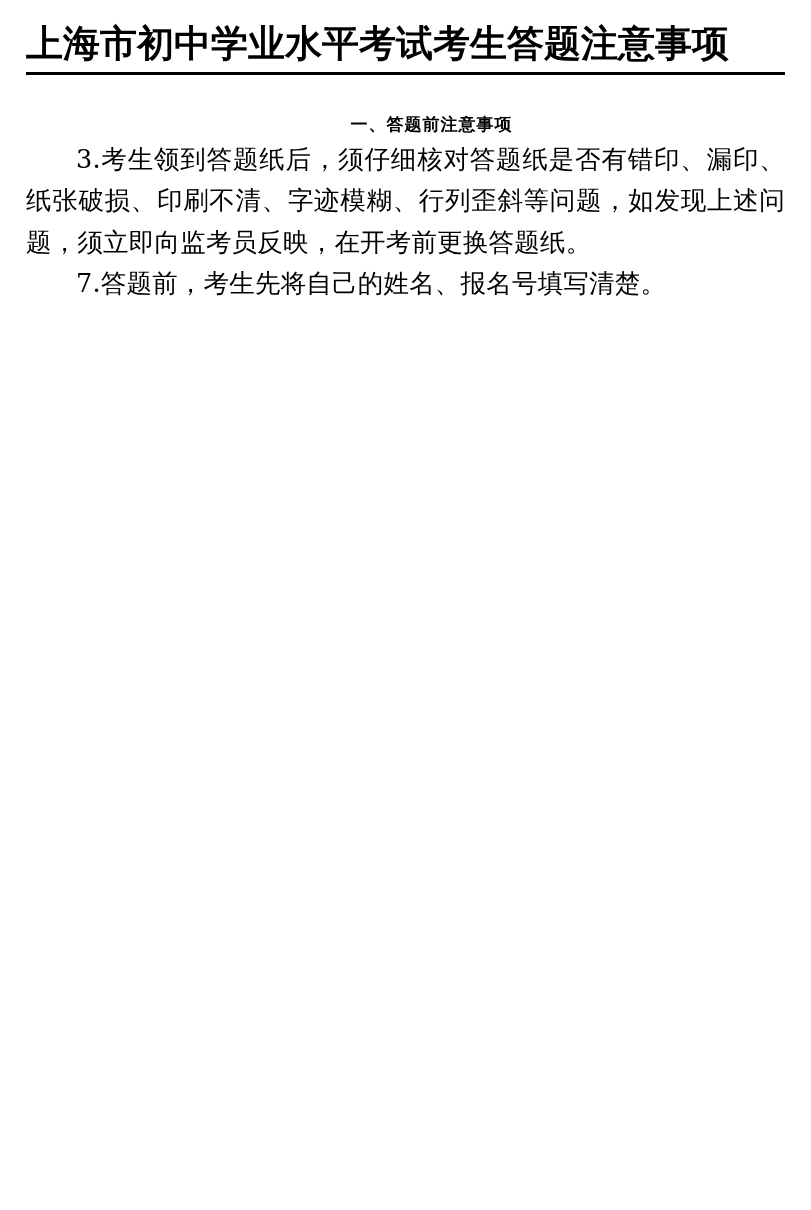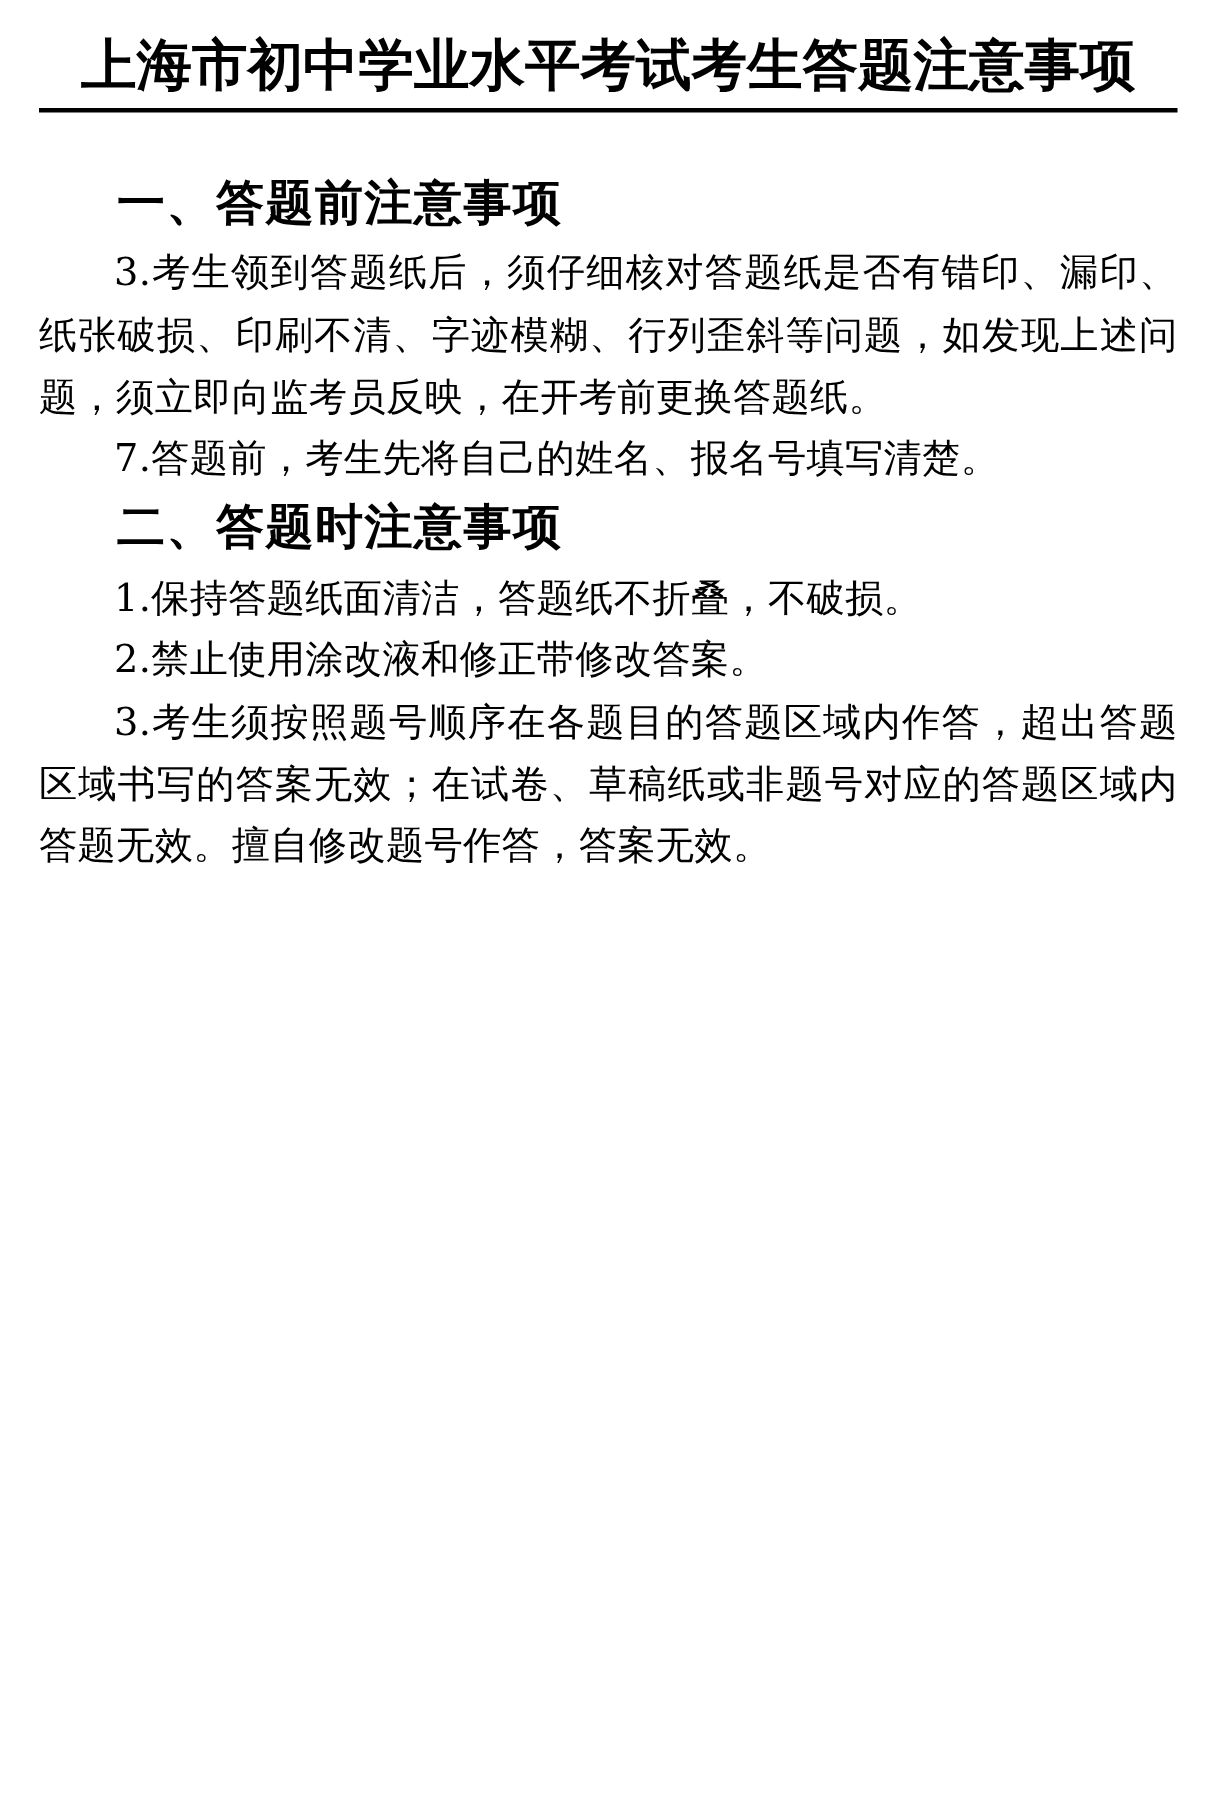--- a/index.html
+++ b/index.html
@@ -20,39 +20,40 @@
     box-sizing: border-box;
     padding: 18px 26px 0 26px;
     position: relative;
   }
   .doc-title {
     font-family: "DejaVu Serif", "Liberation Serif", serif;
     font-weight: bold;
     font-size: 37px;
     line-height: 1.18;
     letter-spacing: 0px;
-    text-align: center;
+    text-align: left;
     white-space: nowrap;
     margin: 0;
     padding: 4px 0 6px 0;
   }
   .title-rule {
     height: 3px;
     background: #000;
     width: 100%;
     margin: 0 0 36px 0;
   }
   .section-heading {
     font-family: "DejaVu Sans", "Liberation Sans", sans-serif;
     font-weight: bold;
-    font-size: 32px;
+    font-size: 17px;
     line-height: 1.55;
     margin: 0 0 2px 0;
     text-indent: 52px;
     letter-spacing: 1px;
+    text-align: center;
   }
   .para {
     font-size: 25.5px;
     line-height: 1.62;
     margin: 0;
     text-indent: 50px;
     text-align: justify;
     text-justify: inter-ideograph;
     letter-spacing: 0.2px;
   }
@@ -64,20 +65,14 @@
 
   <h1 class="doc-title">上海市初中学业水平考试考生答题注意事项</h1>
   <div class="title-rule"></div>
 
   <div class="section">
     <div class="section-heading">一、答题前注意事项</div>
     <p class="para">3.考生领到答题纸后，须仔细核对答题纸是否有错印、漏印、纸张破损、印刷不清、字迹模糊、行列歪斜等问题，如发现上述问题，须立即向监考员反映，在开考前更换答题纸。</p>
     <p class="para">7.答题前，考生先将自己的姓名、报名号填写清楚。</p>
   </div>
 
-  <div class="section">
-    <div class="section-heading">二、答题时注意事项</div>
-    <p class="para">1.保持答题纸面清洁，答题纸不折叠，不破损。</p>
-    <p class="para">2.禁止使用涂改液和修正带修改答案。</p>
-    <p class="para">3.考生须按照题号顺序在各题目的答题区域内作答，超出答题区域书写的答案无效；在试卷、草稿纸或非题号对应的答题区域内答题无效。擅自修改题号作答，答案无效。</p>
-  </div>
 
 </div>
 
 </body></html>

